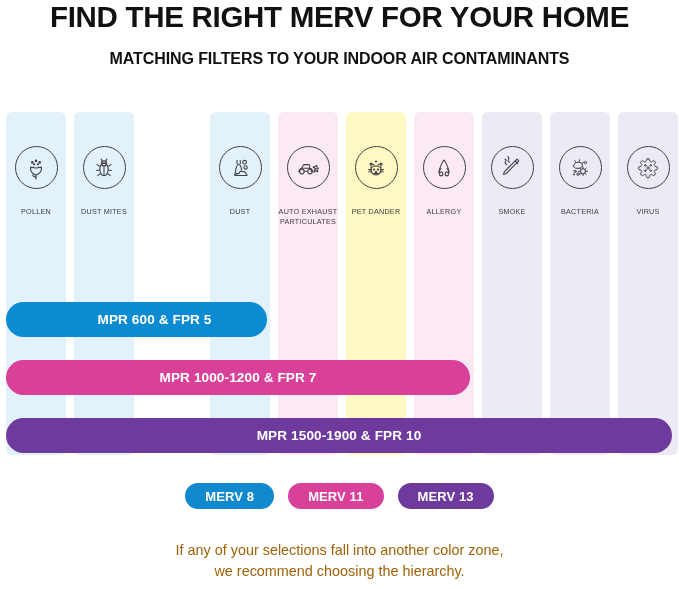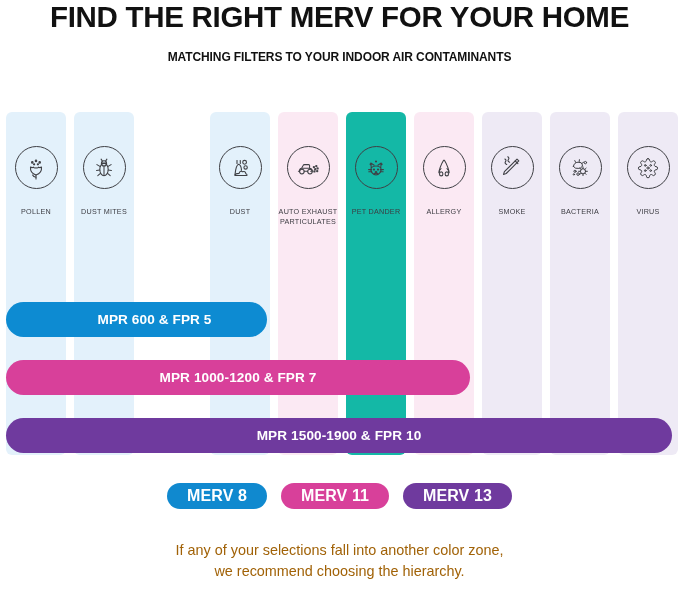--- a/index.html
+++ b/index.html
@@ -12,21 +12,21 @@
     overflow:hidden;
   }
 
   
   .header { text-align:center; }
   .title {
     font-size:29.5px; font-weight:bold; letter-spacing:-0.3px;
     line-height:34px; color:#111111; white-space:nowrap;
   }
   .subtitle {
-    font-size:12px; font-weight:bold; letter-spacing:-0.1px;
+    font-size:16px; font-weight:bold; letter-spacing:-0.1px;
     color:#111111; margin-top:16px;
   }
 
   
   .board {
     position:absolute; left:6px; top:112px;
     width:667px; height:343px;
   }
   .col {
     position:absolute; top:0; width:60px; height:343px;
@@ -62,21 +62,21 @@
   .bar-purple { left:6px;  top:418px; width:666px; background:#6f3a9e; }
 
   
   .legend {
     position:absolute; left:0; right:0; top:483px;
     display:flex; justify-content:center; gap:14px;
   }
   .badge {
     height:26px; border-radius:13px;
     display:flex; align-items:center; justify-content:center;
-    color:#ffffff; font-size:16px; font-weight:bold;
+    color:#ffffff; font-size:13px; font-weight:bold;
     letter-spacing:0.1px; padding:0 20px;
   }
   .badge-blue   { background:#1089cf; }
   .badge-pink   { background:#d8409a; }
   .badge-purple { background:#6f3a9e; }
 
   
   .footer {
     position:absolute; left:0; right:0; top:540px;
     text-align:center; font-size:14.4px; line-height:21px;
@@ -167,21 +167,21 @@
             <circle cx="23.6" cy="14.4" r="0.65"></circle>
           <circle cx="20.4" cy="17.4" r="0.65"></circle>
             <circle cx="23.2" cy="17.1" r="0.65"></circle>
         </svg>
       </div>
     </div>
     <div class="lbl" style="white-space:pre-line;">AUTO EXHAUST
 PARTICULATES</div>
   </div>
 
-  <div class="col" style="left: 340px; background: #14b8a6;">
+  <div class="col" style="left: 340px; background: #fef9c3;">
     <div class="icon-wrap">
       <div class="icon-circle">
         <svg width="28" height="28" viewBox="0 0 28 28" fill="none" stroke="#3f4045" stroke-width="1.05" stroke-linecap="round" stroke-linejoin="round">
           <path d="M9.3 13.6 l-0.5 -4.6 l3.4 2.2"></path>
           <path d="M18.7 13.6 l0.5 -4.6 l-3.4 2.2"></path>
           <path d="M9.3 13.6 q-1.1 3.1 0.8 5.3 q1.7 2 3.9 2 q2.2 0 3.9 -2 q1.9 -2.2 0.8 -5.3 q-2 -1.6 -4.7 -1.6 q-2.7 0 -4.7 1.6 Z"></path>
           <circle cx="12" cy="15.6" r="0.55"></circle>
             <circle cx="16" cy="15.6" r="0.55"></circle>
           <path d="M14 17.3 l-0.9 0.9 h1.8 Z"></path>
           <path d="M14 18.2 v1.1"></path>

